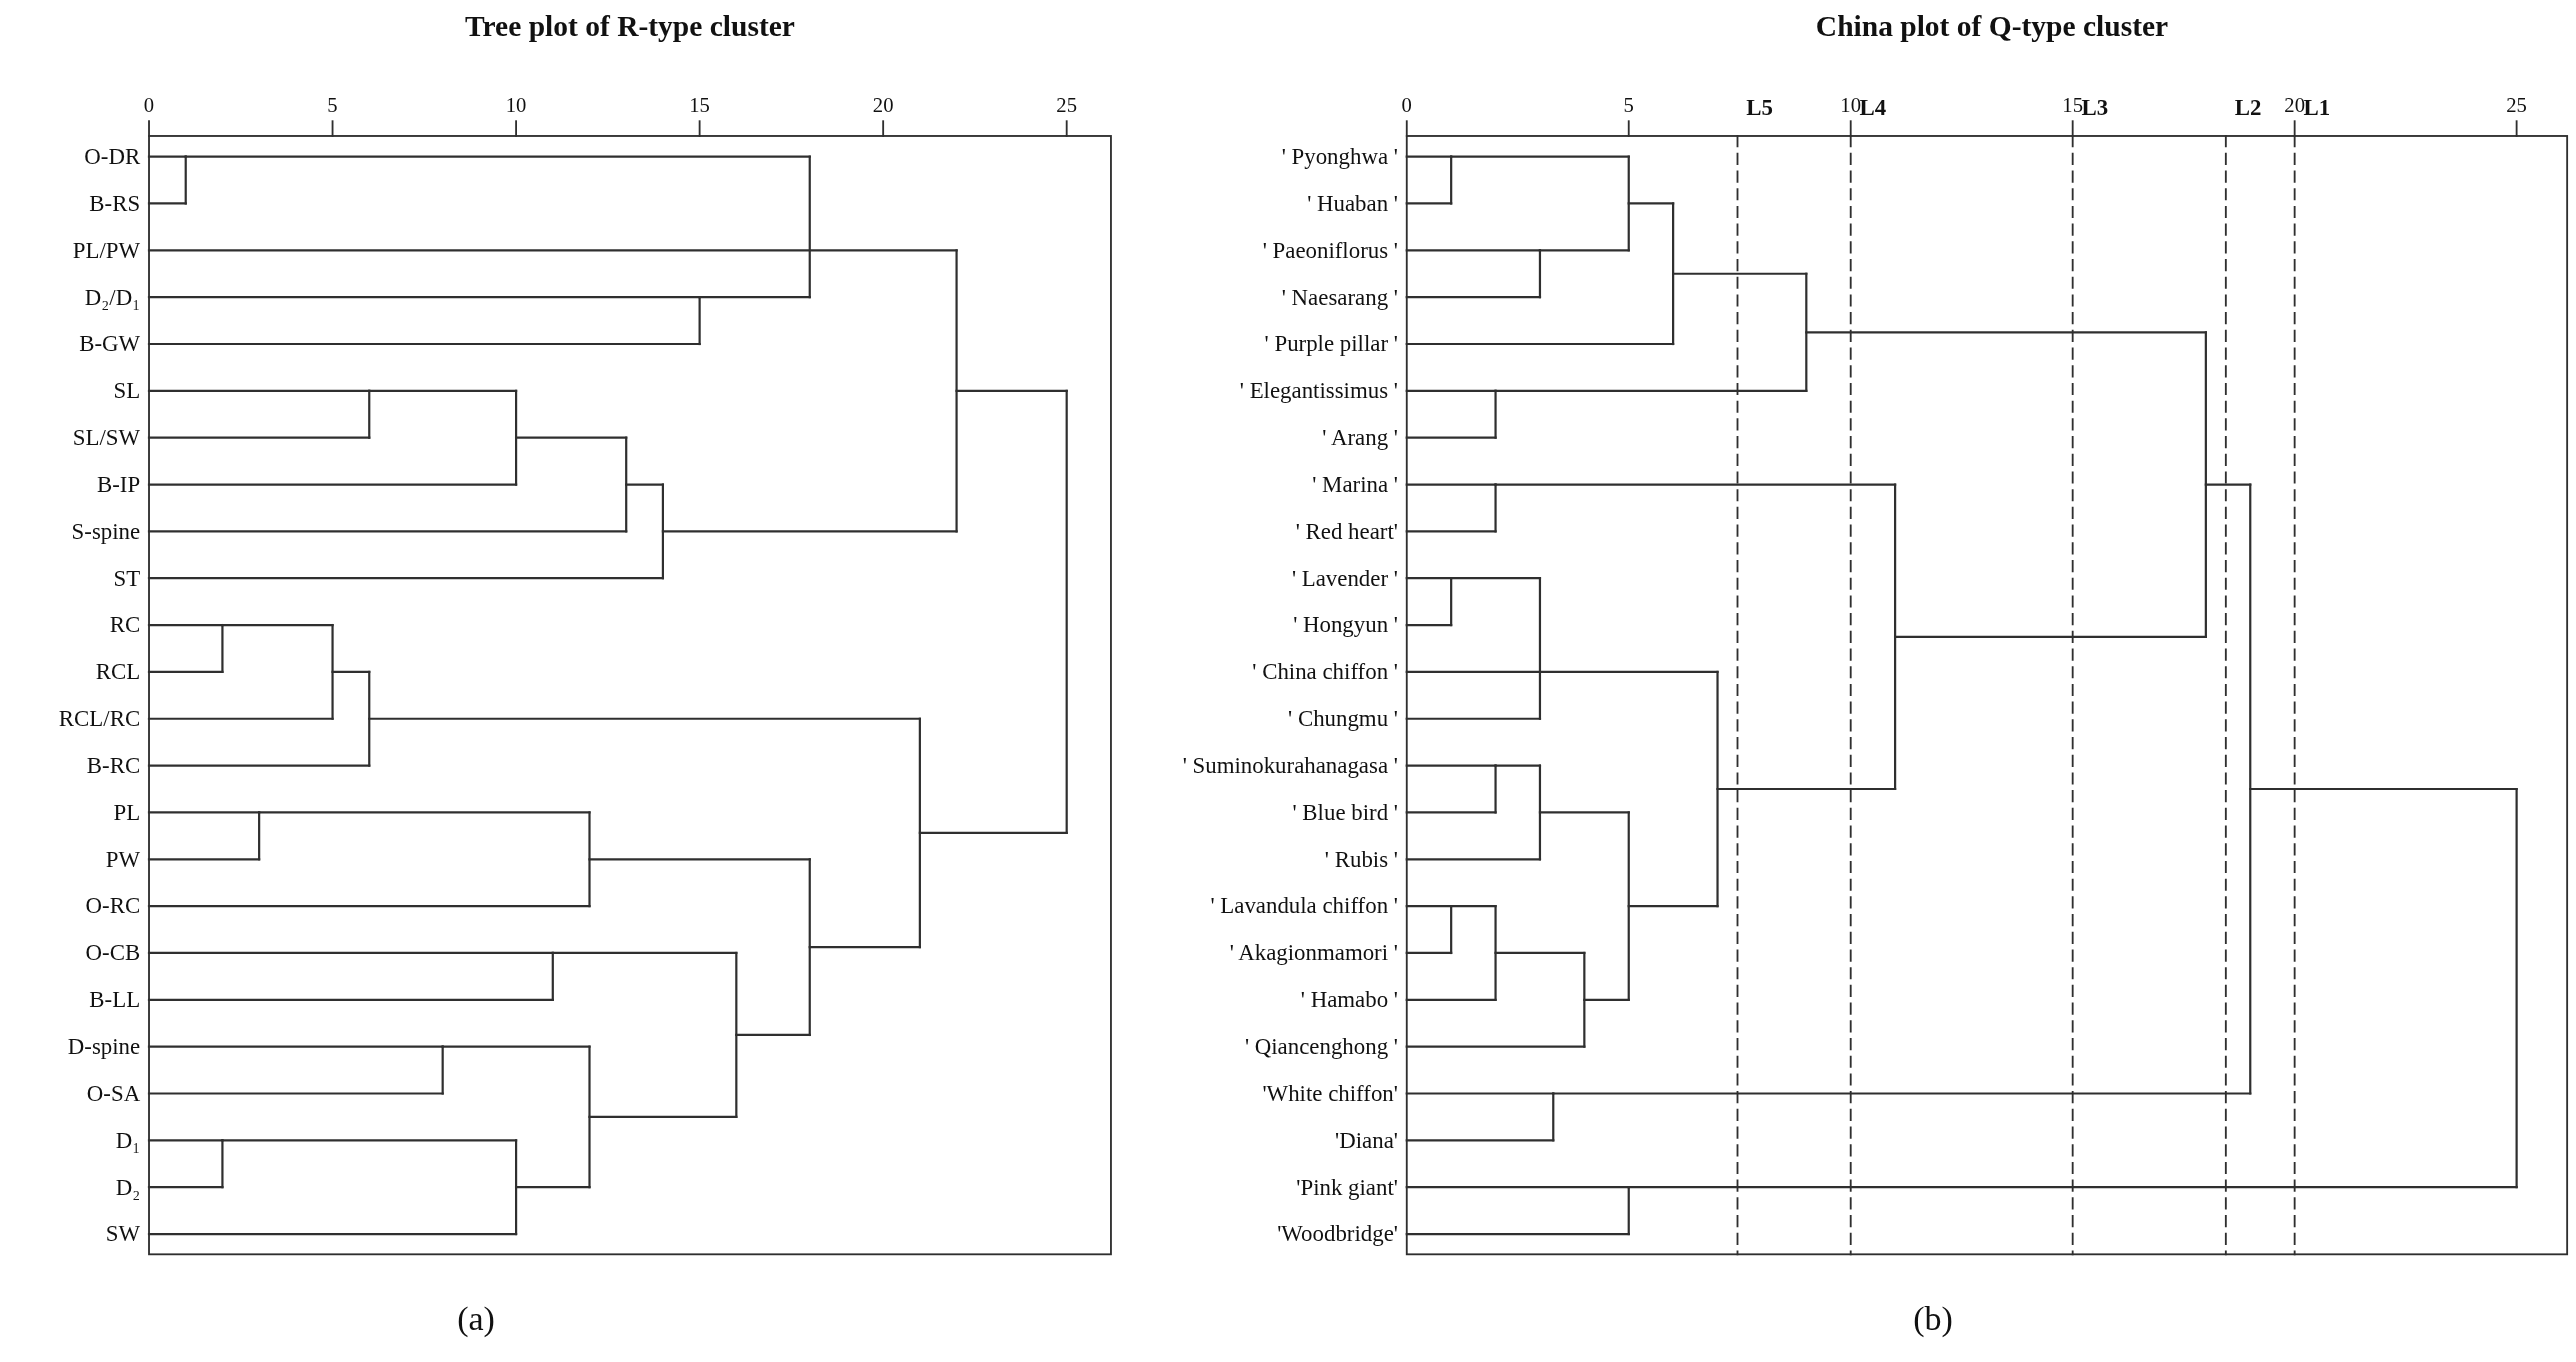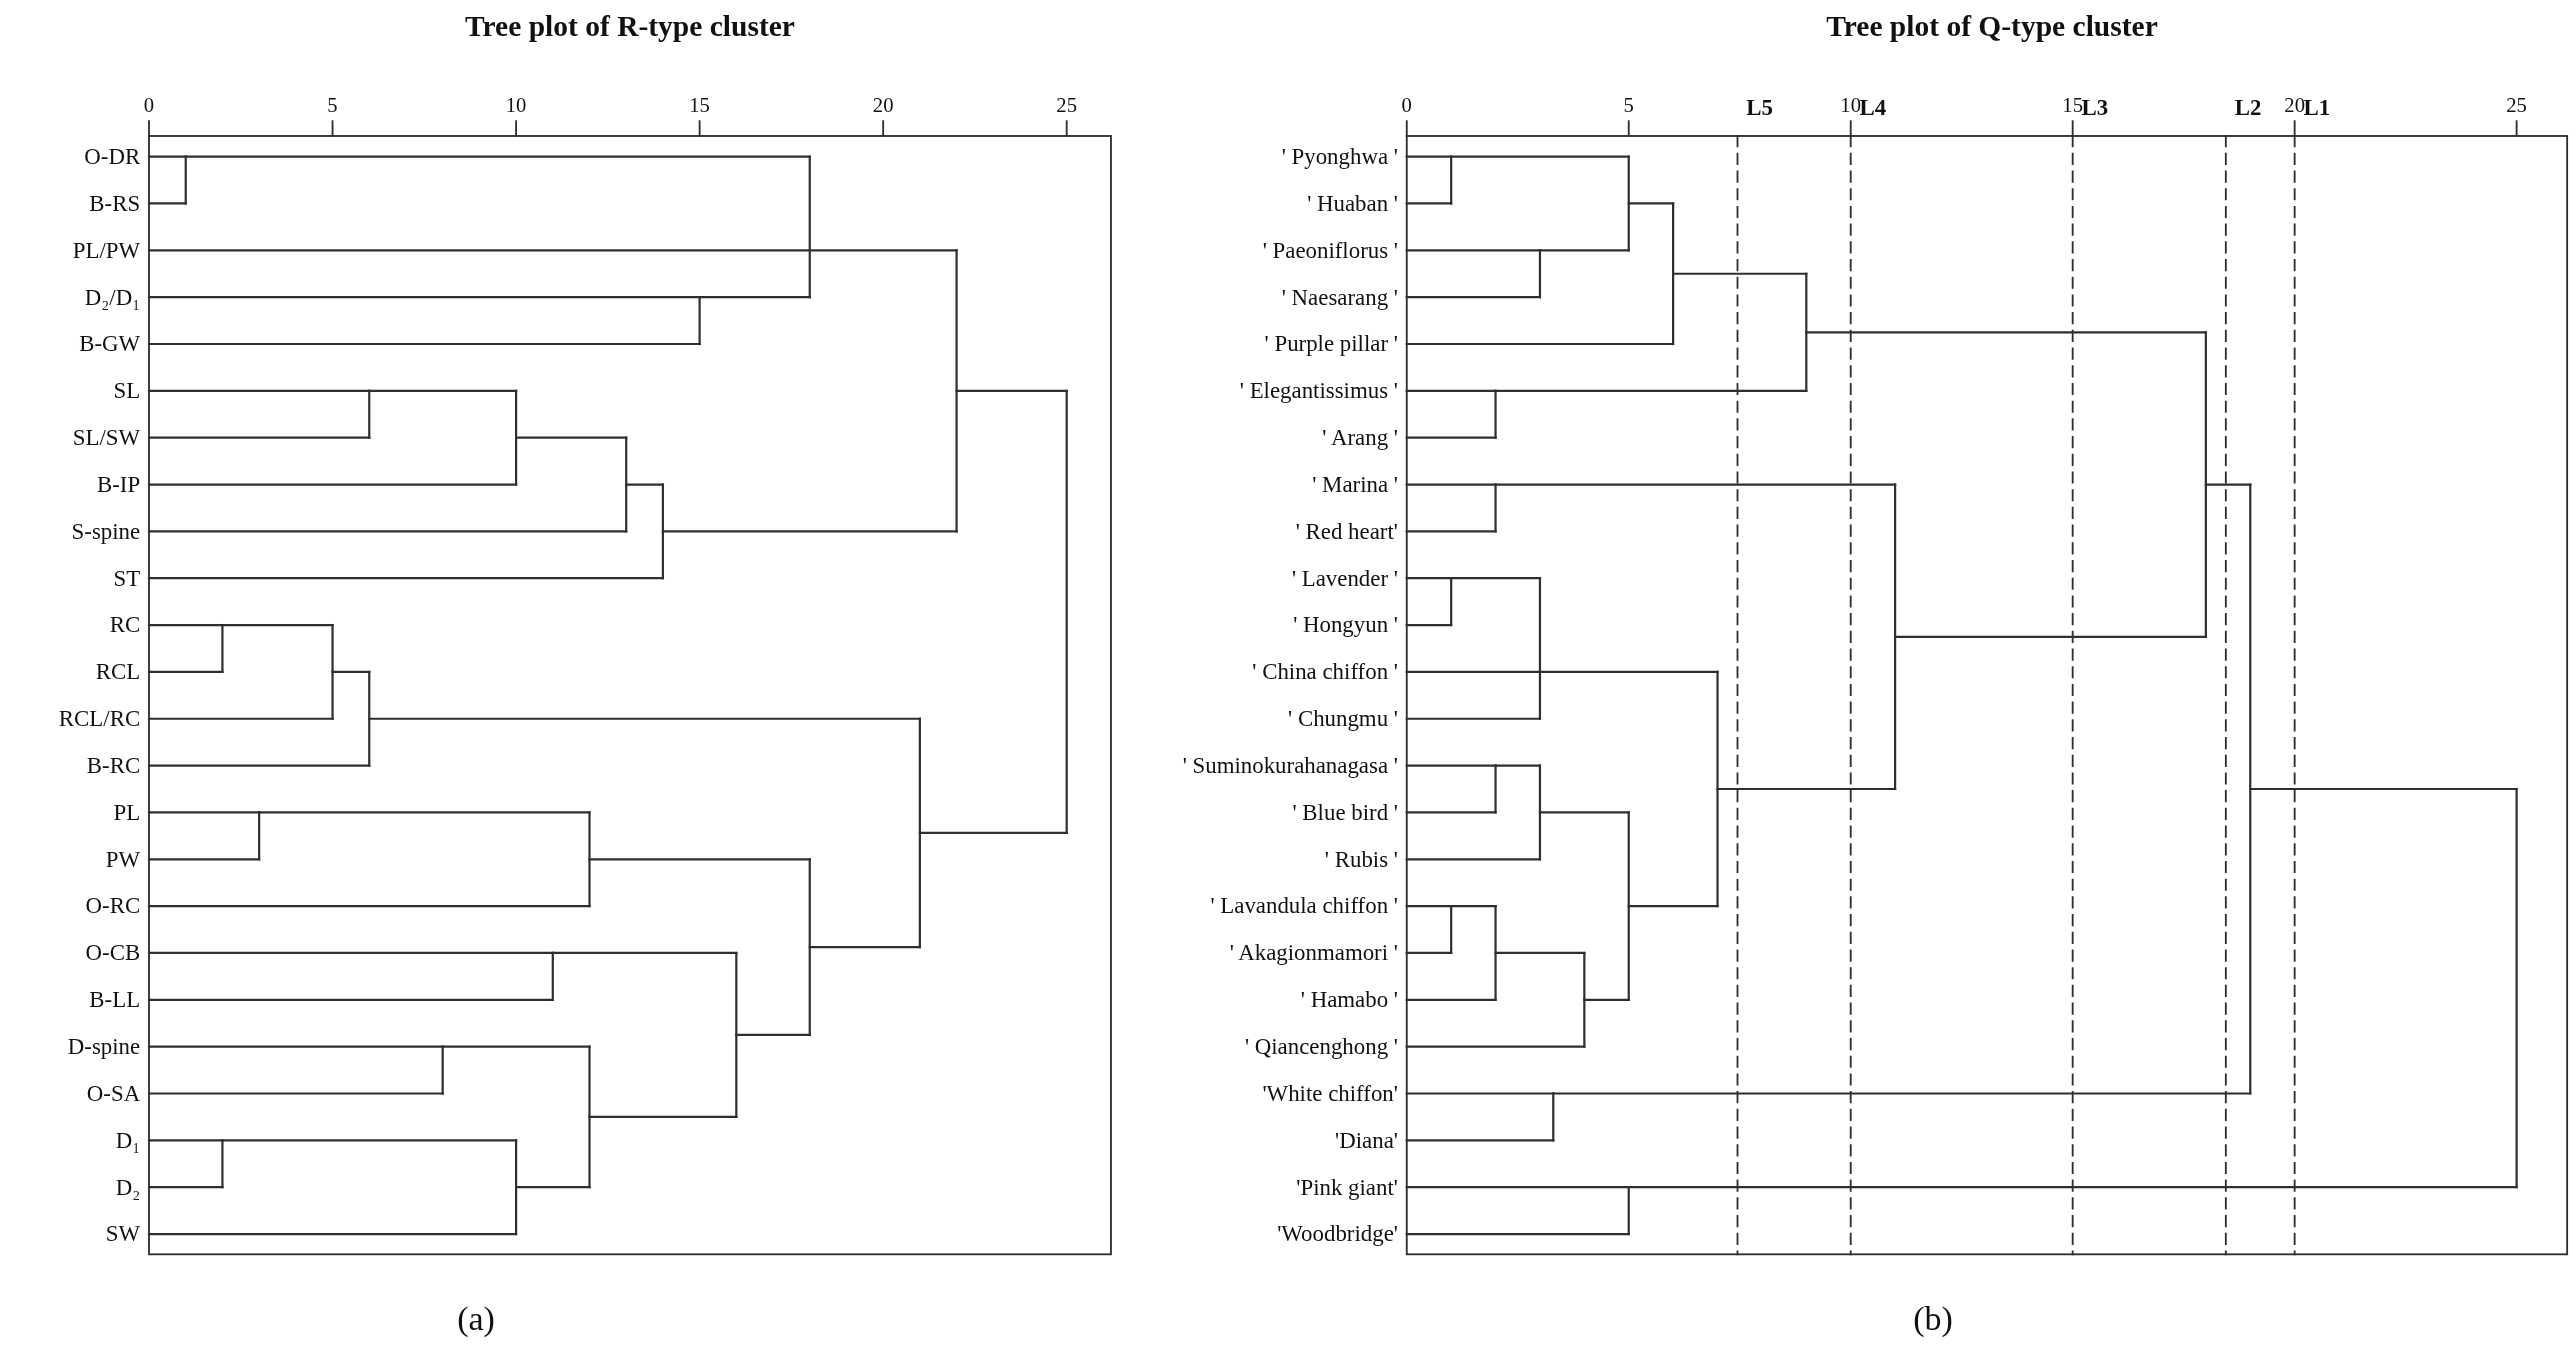--- a/index.html
+++ b/index.html
@@ -241,18 +241,18 @@
       <line x1="3050.42" y1="656.5" x2="3050.42" y2="1482" stroke="#2f2f2f" stroke-width="3" stroke-linecap="square"></line>
       <line x1="1907" y1="1609" x2="2207.9" y2="1609" stroke="#2f2f2f" stroke-width="3" stroke-linecap="square"></line>
       <line x1="1907" y1="1672.5" x2="2207.9" y2="1672.5" stroke="#2f2f2f" stroke-width="3" stroke-linecap="square"></line>
       <line x1="2207.9" y1="1609" x2="2207.9" y2="1672.5" stroke="#2f2f2f" stroke-width="3" stroke-linecap="square"></line>
       <line x1="3050.42" y1="1069.25" x2="3411.5" y2="1069.25" stroke="#2f2f2f" stroke-width="3" stroke-linecap="square"></line>
       <line x1="2207.9" y1="1609" x2="3411.5" y2="1609" stroke="#2f2f2f" stroke-width="3" stroke-linecap="square"></line>
       <line x1="3411.5" y1="1069.25" x2="3411.5" y2="1609" stroke="#2f2f2f" stroke-width="3" stroke-linecap="square"></line>
     </svg>
 
   <div class="chart-title" style="left: 630px; top: 10.3px;">Tree plot of R-type cluster</div>
-  <div class="chart-title" style="left: 1992px; top: 10.3px;">Tree plot of Q-type cluster</div>
+  <div class="chart-title" style="left: 1992px; top: 10.3px;">China plot of Q-type cluster</div>
 
   <div class="panel-caption" style="left: 476px; top: 1300px;">(a)</div>
   <div class="panel-caption" style="left: 1933px; top: 1300px;">(b)</div>
 </div>
 
 
 </body></html>

